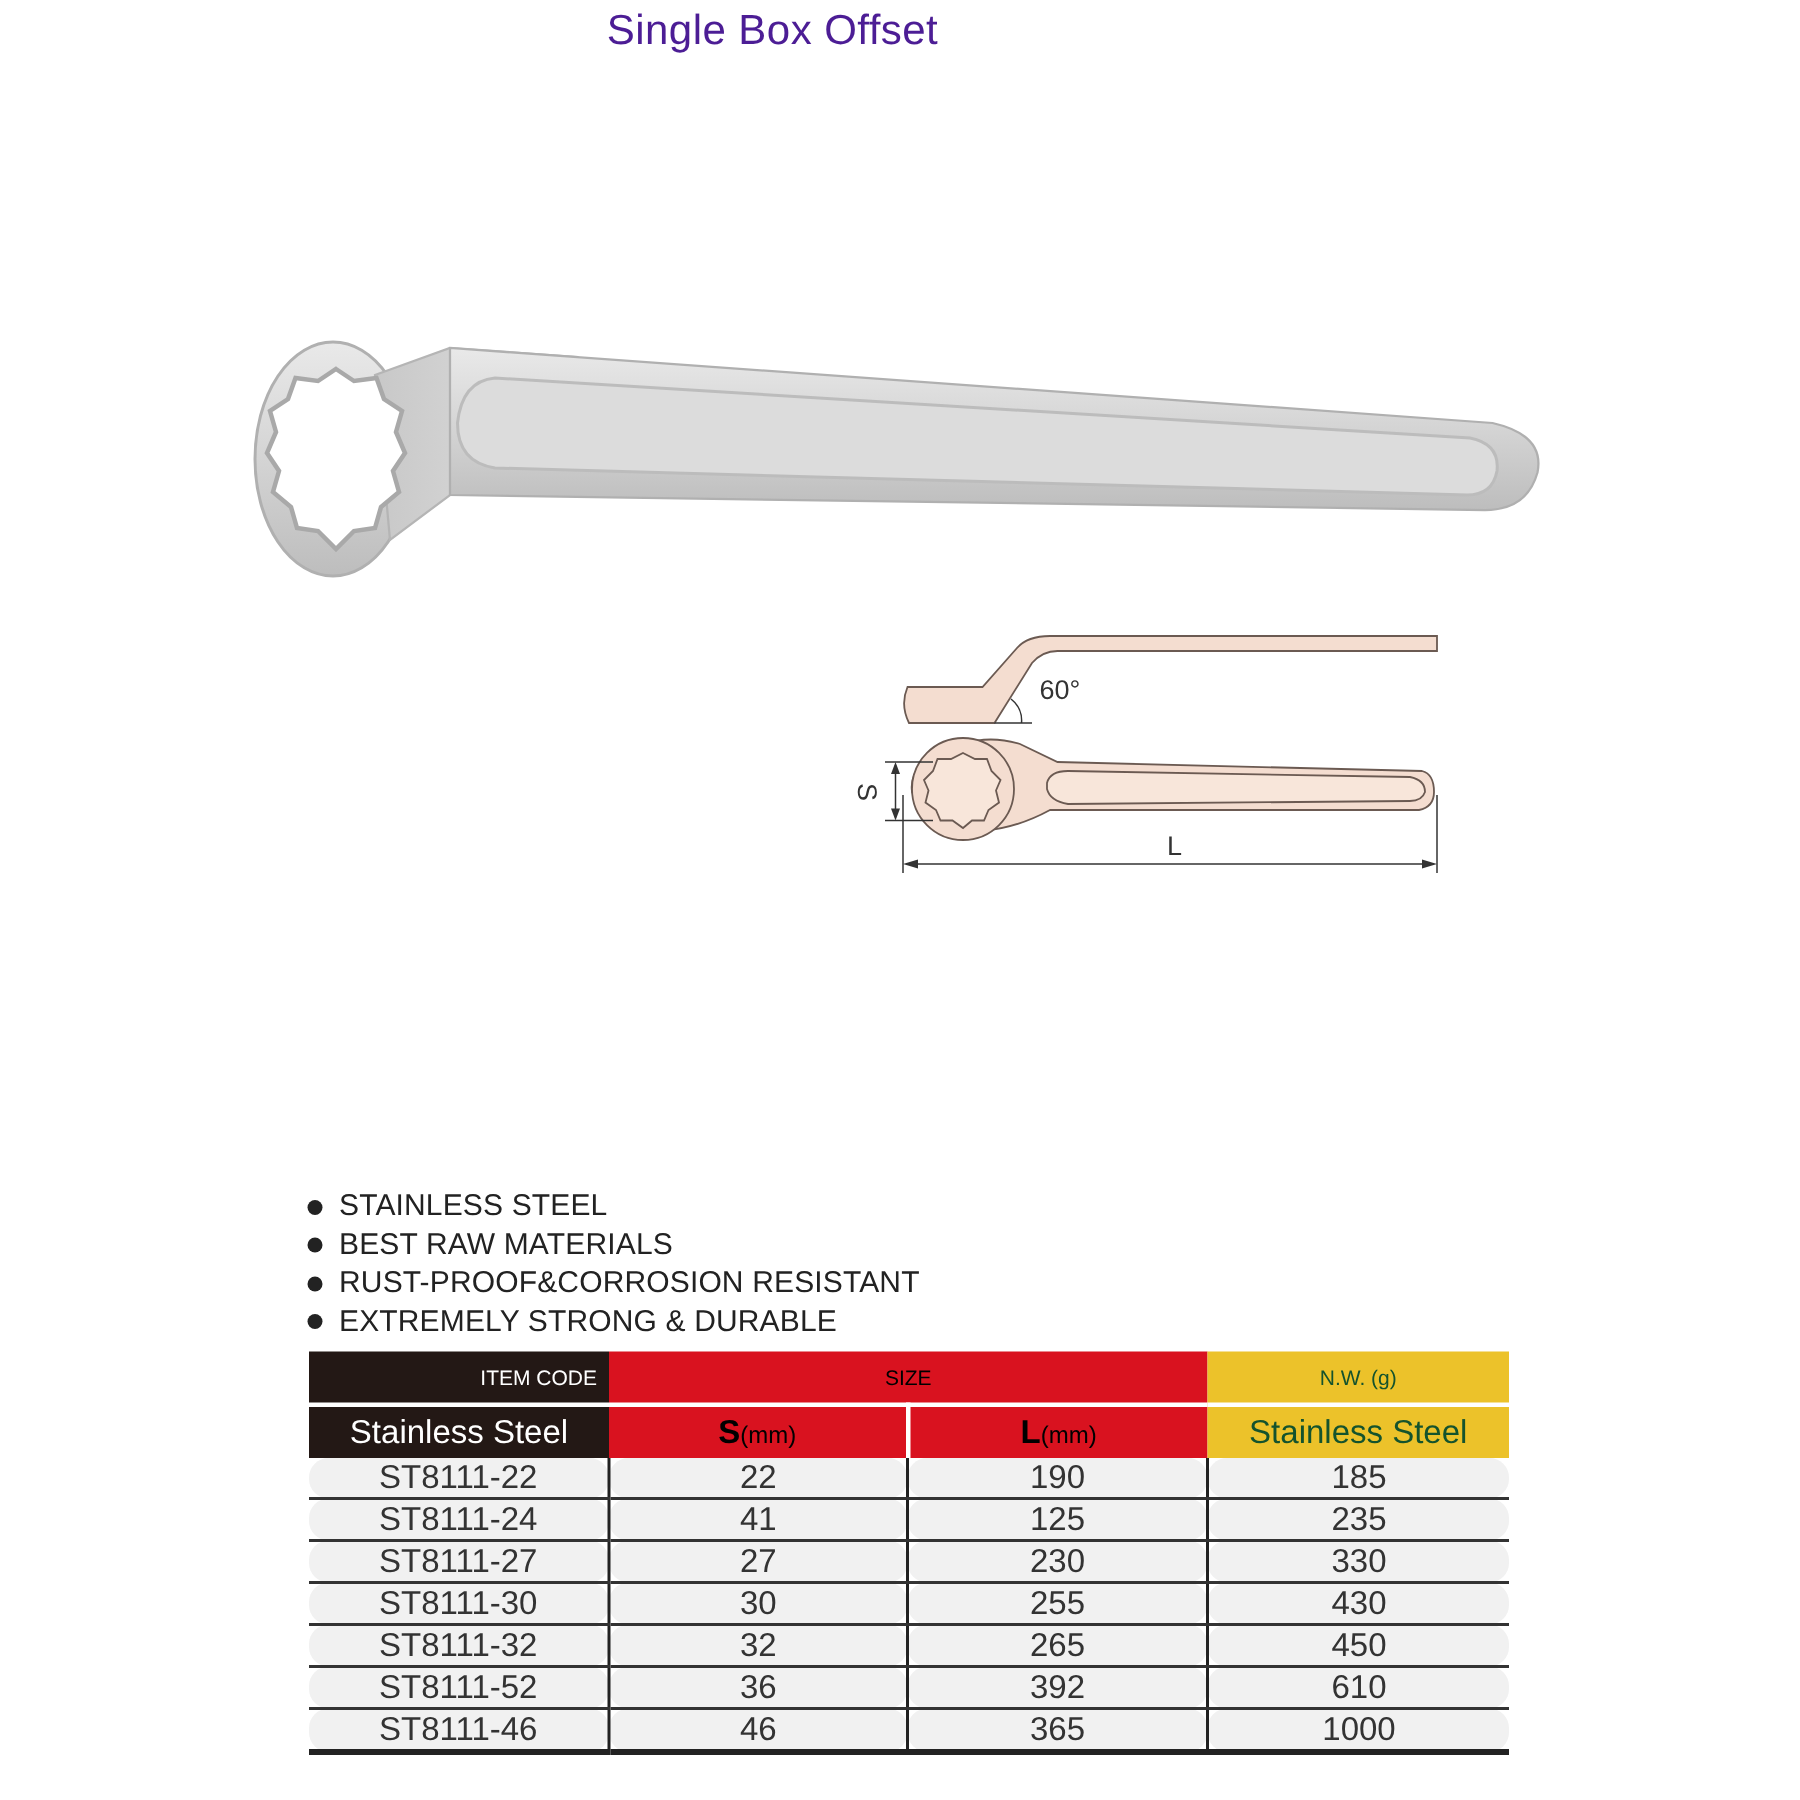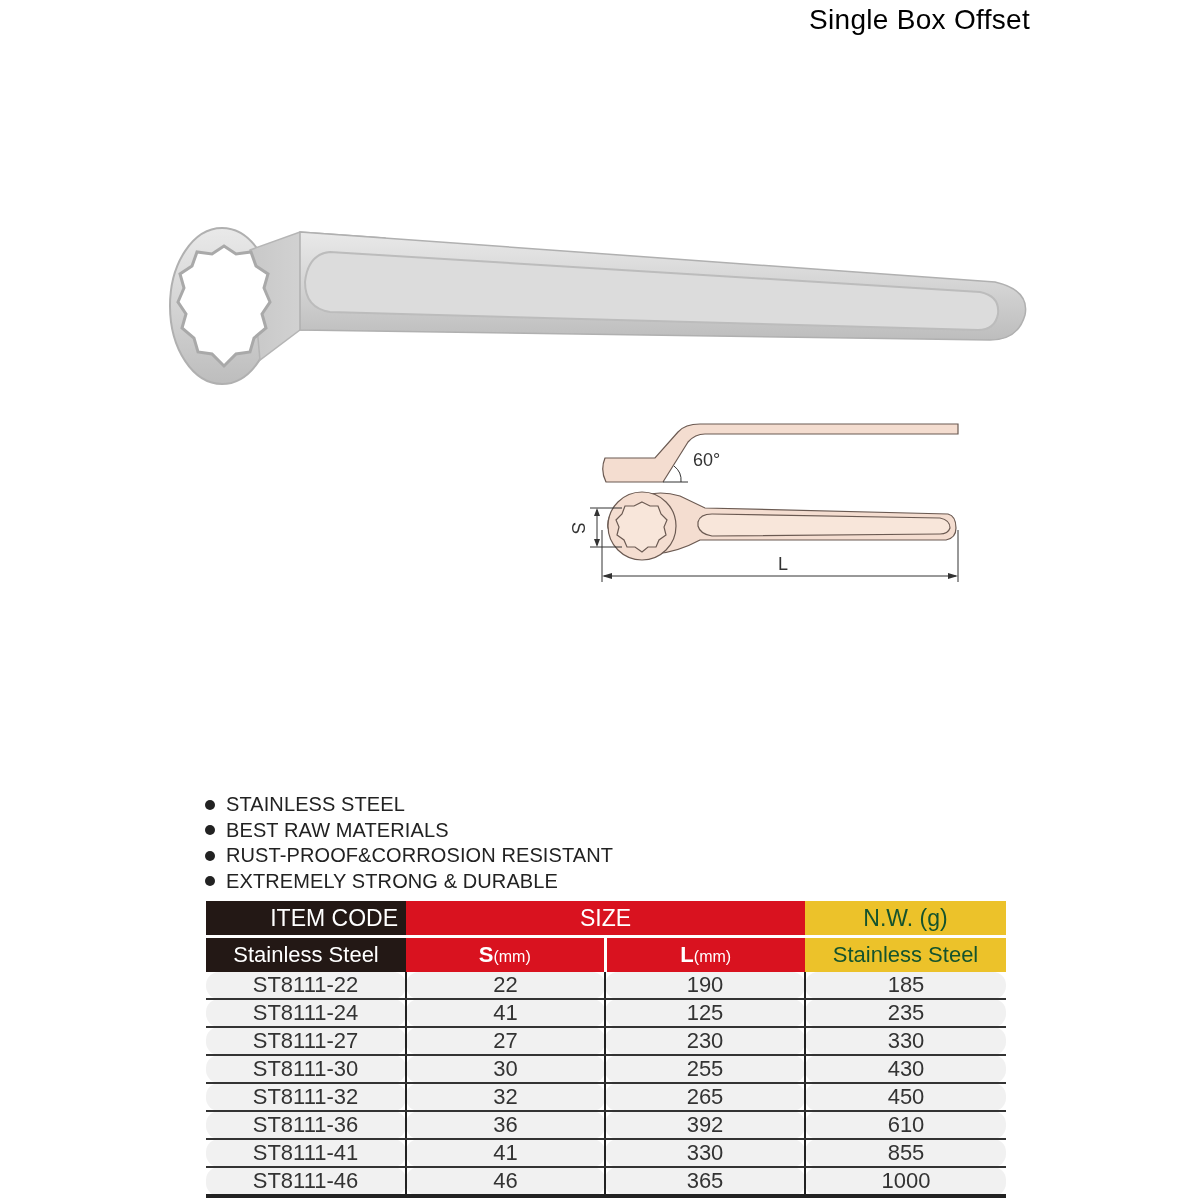--- a/index.html
+++ b/index.html
@@ -1,28 +1,28 @@
 <!DOCTYPE html>
 <html><head>
 <meta charset="utf-8">
 <style>
   html, body { margin:0; padding:0; background:#ffffff; }
   body { width:1200px; height:1200px; position:relative; overflow:hidden; font-family:"Liberation Sans", "DejaVu Sans", sans-serif; }
-  .title { position:absolute; left:0; top:4px; width:1030px; text-align:right; font-size:28px; color:#000000; letter-spacing:0.3px; }
+  .title { position:absolute; left:0; top:4px; width:1030px; text-align:center; font-size:28px; color:#4c1d95; letter-spacing:0.3px; }
   .photo { position:absolute; left:160px; top:190px; width:880px; height:200px; }
   .drawing { position:absolute; left:560px; top:410px; width:420px; height:180px; }
   .features { position:absolute; left:205px; top:792px; margin:0; padding:0; list-style:none; }
   .features li { font-size:20px; line-height:25.5px; color:#222; display:flex; align-items:center; letter-spacing:0.1px; }
   .features li .dot { display:inline-block; width:10px; height:10px; border-radius:50%; background:#222; margin-right:11px; }
   table.spec { position:absolute; left:206px; top:901px; width:800px; border-collapse:collapse; font-size:22px; }
   table.spec th { font-weight:normal; padding:0; height:34px; }
   .h-black { background:#231815; color:#fff; }
-  .h-red { background:#d9121f; color:#ffffff; }
+  .h-red { background:#d9121f; color:#000000; }
   .h-yellow { background:#ecc22a; color:#14532d; }
-  .row1 th { font-weight:bold; font-size:23px; border-bottom:3px solid #fff; }
+  .row1 th { font-weight:bold; font-size:14px; border-bottom:3px solid #fff; }
   .row1 th.h-black { text-align:right; padding-right:8px; }
   .row2 th { height:32px; font-size:22px; }
   .row2 th.sub-red { font-weight:bold;margin-top:25px; }
   .row2 th.sub-red small { font-size:16px; font-weight:normal; }
   .sep { border-left:3px solid #fff;text-align:center; }
   table.spec td { text-align:center; color:#333; height:26px; padding:0; background:#f1f1f1; border-bottom:2px solid #333; font-size:22px;border-radius:13px; }
   table.spec td + td { border-left:2px solid #222; }
   table.spec tr.last td { border-bottom:4px solid #222; }
 </style>
 </head>
@@ -148,30 +148,24 @@
         <td>255</td>
         <td>430</td>
       </tr>
   <tr>
         <td>ST8111-32</td>
         <td>32</td>
         <td>265</td>
         <td>450</td>
       </tr>
   <tr>
-        <td>ST8111-36</td>
+        <td>ST8111-52</td>
         <td>36</td>
         <td>392</td>
         <td>610</td>
-      </tr>
-  <tr>
-        <td>ST8111-41</td>
-        <td>41</td>
-        <td>330</td>
-        <td>855</td>
       </tr>
   <tr class="last">
         <td>ST8111-46</td>
         <td>46</td>
         <td>365</td>
         <td>1000</td>
       </tr>
 </tbody>
   </table>
 

